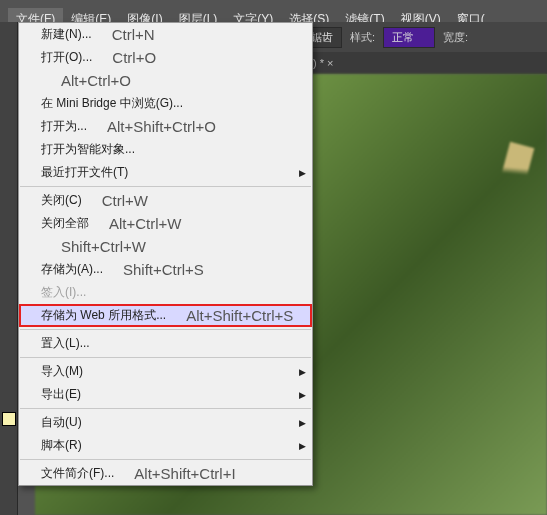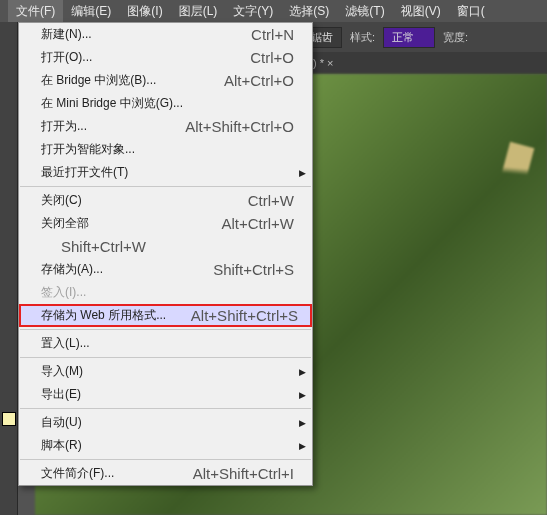--- a/index.html
+++ b/index.html
@@ -1,35 +1,35 @@
 <!DOCTYPE html>
 <html><head>
 <meta charset="utf-8">
 <style>
 * { margin: 0; padding: 0; box-sizing: border-box; font-family: "Microsoft YaHei", sans-serif; }
 body { width: 547px; height: 515px; background: #535353; overflow: hidden; position: relative; }
 
-.menubar { height: 32px; background: #535353; border-bottom: 1px solid #282828; display: flex; align-items: flex-start; padding-left: 8px; }
+.menubar { height: 32px; background: #535353; border-bottom: 1px solid #282828; display: flex; align-items: flex-end; padding-left: 8px; }
 .menubar span { color: #e8e8e8; font-size: 12px; padding: 3px 8px; cursor: pointer; }
 .menubar span.active { background: #6a6a6a; }
 
 .toolbar { position: absolute; top: 22px; right: 0; left: 270px; height: 30px; background: #454545; display: flex; align-items: center; padding: 0 10px; color: #ccc; font-size: 11px; gap: 8px; }
 .toolbar .btn { background: #3a3a3a; border: 1px solid #2a2a2a; padding: 2px 8px; color: #ddd; }
 .toolbar .select { background: #4c1d95; border: 1px solid #2a2a2a; padding: 2px 20px 2px 8px; color: #ddd; position: relative; }
 
 .tab-bar { position: absolute; top: 52px; left: 270px; right: 0; height: 22px; background: #3a3a3a; display: flex; align-items: center; padding: 0 10px; color: #bbb; font-size: 11px; }
 
 .canvas { position: absolute; top: 74px; left: 35px; right: 0; bottom: 0; background: linear-gradient(135deg, #4a6b2a 0%, #6b8f42 30%, #3d5a25 60%, #7a9b55 100%); filter: blur(1px); }
 .canvas::after { content: ""; position: absolute; top: 70px; right: 20px; width: 25px; height: 60px; background: linear-gradient(170deg, #c9b878 40%, transparent 50%); transform: rotate(15deg); }
 
 .sidebar { position: absolute; top: 22px; left: 0; width: 18px; bottom: 0; background: #424242; border-right: 1px solid #282828; }
 .color-box { position: absolute; left: 2px; top: 390px; width: 14px; height: 14px; background: #f8f2b0; border: 1px solid #000; }
 
 .dropdown { position: absolute; top: 22px; left: 18px; width: 295px; background: #f0f0f0; border: 1px solid #979797; box-shadow: 3px 3px 6px rgba(0,0,0,0.4); z-index: 100; }
-.mi { display: flex; justify-content: space-between; align-items: center; padding: 3px 18px 3px 22px; font-size: 12px; color: #222; cursor: pointer; white-space: nowrap; position: relative; }
+.mi { display: flex; justify-content: flex-start; align-items: center; padding: 3px 18px 3px 22px; font-size: 12px; color: #222; cursor: pointer; white-space: nowrap; position: relative; }
 .mi.disabled { color: #9f9f9f; }
 .mi.highlighted { border: 2px solid #e62020; padding: 1px 12px 1px 20px; background: #d8d8ff; }
 .mi .shortcut { color: #555; font-size: 15px; margin-left: 20px; }
 .mi .arrow { position: absolute; right: 6px; font-size: 9px; }
 .sep { height: 1px; background: #c8c8c8; margin: 2px 1px; }
 </style>
 </head>
 <body>
 
 <div class="menubar">
@@ -64,21 +64,20 @@
 <div class="dropdown">
   <div class="mi">
       <span>新建(N)...</span>
       <span class="shortcut">Ctrl+N</span>
     </div>
   <div class="mi">
       <span>打开(O)...</span>
       <span class="shortcut">Ctrl+O</span>
     </div>
   <div class="mi">
-      <span>在 Bridge 中浏览(B)...</span>
       <span class="shortcut">Alt+Ctrl+O</span>
     </div>
   <div class="mi">
       <span>在 Mini Bridge 中浏览(G)...</span>
     </div>
   <div class="mi">
       <span>打开为...</span>
       <span class="shortcut">Alt+Shift+Ctrl+O</span>
     </div>
   <div class="mi">

